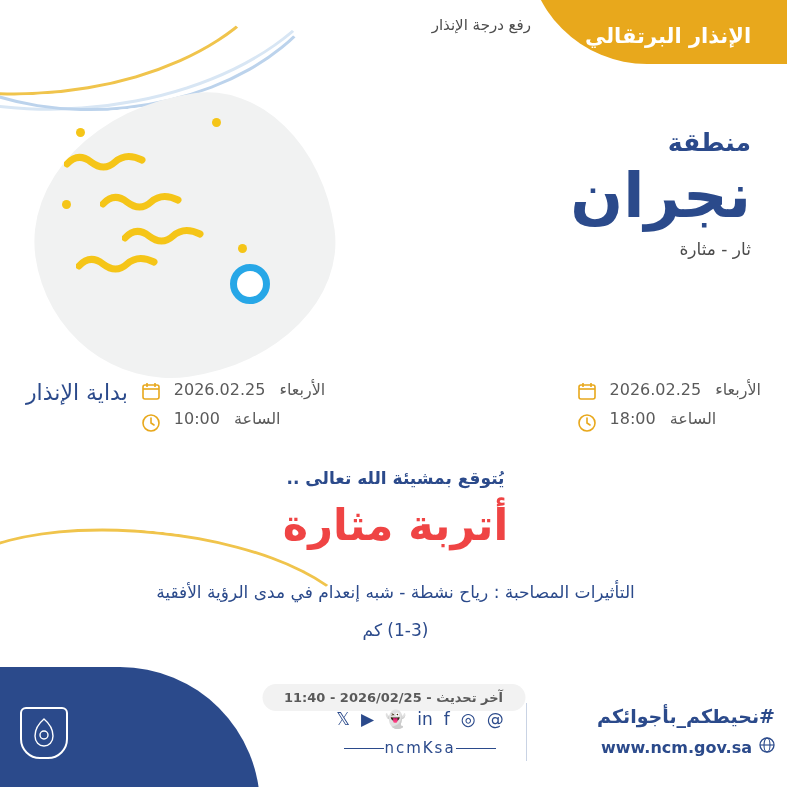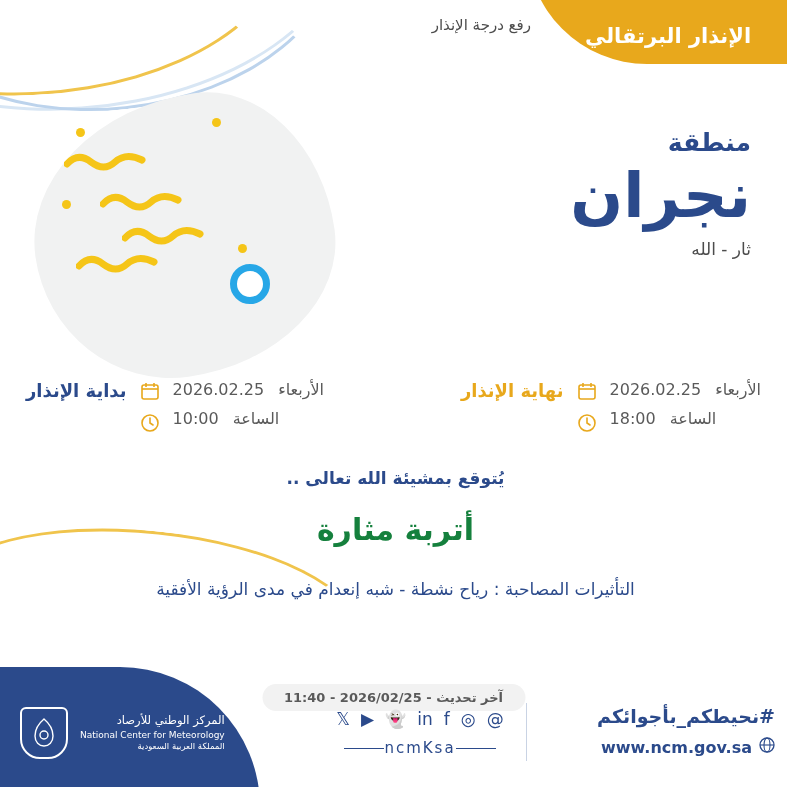--- a/index.html
+++ b/index.html
@@ -140,22 +140,22 @@
     justify-content: space-between;
     padding: 0 26px;
   }
   .time-col {
     display: flex;
     flex-direction: row;
     align-items: flex-start;
     gap: 12px;
   }
   .time-title {
-    font-size: 18px;
-    font-weight: bold;
+    font-size: 22px;
+    font-weight: normal;
     color: #2b4a8b;
     white-space: nowrap;
     padding-top: 2px;
   }
   .time-title.orange { color: #e8a81c; }
   .time-icons {
     display: flex;
     flex-direction: column;
     gap: 10px;
     align-items: center;
@@ -181,24 +181,24 @@
     position: absolute;
     top: 468px; left: 4px; right: 0;
     text-align: center;
   }
   .msg-small {
     font-size: 17px;
     color: #2b4a8b;
     font-weight: bold;
   }
   .msg-big {
-    font-size: 30px;
-    font-weight: bold;
-    color: #15803d;
-    margin-top: 24px;
+    font-size: 43px;
+    font-weight: bold;
+    color: #ef4444;
+    margin-top: 12px;
     letter-spacing: 1px;
   }
   .msg-effects {
     font-size: 17px;
     color: #2b4a8b;
     margin-top: 26px;
     line-height: 1.9;
   }
 
   
@@ -350,21 +350,21 @@
           <path d="M3 12 Q14 0 27 10 T51 10 T78 8" stroke="#f5c518" stroke-width="7" fill="none" stroke-linecap="round"></path>
         </svg>
     </div>
 
     <div class="ring" style="left:196px; top:168px;"></div>
   </div>
 
   <div class="region-block">
     <div class="region-label">منطقة</div>
     <div class="region-name">نجران</div>
-    <div class="region-sub">ثار - الله</div>
+    <div class="region-sub">ثار - مثارة</div>
   </div>
 
   <div class="times">
 
     <div class="time-col">
       <div class="time-vals">
         <div class="row">
           <span>الأربعاء</span>
           <span>2026.02.25</span>
         </div>
@@ -382,21 +382,20 @@
               <line x1="14" y1="2" x2="14" y2="6" stroke="#e8a81c" stroke-width="1.6"></line>
             </svg>
         </span>
         <span class="ic">
           <svg width="20" height="20" viewBox="0 0 20 20">
               <circle cx="10" cy="10" r="8" fill="none" stroke="#e8a81c" stroke-width="1.6"></circle>
               <path d="M10 5 v5 l3 2" fill="none" stroke="#e8a81c" stroke-width="1.6" stroke-linecap="round"></path>
             </svg>
         </span>
       </div>
-      <div class="time-title orange">نهاية الإنذار</div>
     </div>
 
     <div class="time-col">
       <div class="time-vals">
         <div class="row">
           <span>الأربعاء</span>
           <span>2026.02.25</span>
         </div>
         <div class="row">
           <span>الساعة</span>
@@ -421,38 +420,34 @@
       </div>
       <div class="time-title">بداية الإنذار</div>
     </div>
 
   </div>
 
   <div class="msg">
     <div class="msg-small">يُتوقع بمشيئة الله تعالى ..</div>
     <div class="msg-big">أتربة مثارة</div>
     <div class="msg-effects">التأثيرات المصاحبة : رياح نشطة - شبه إنعدام في مدى الرؤية الأفقية</div>
+    <div class="msg-effects" style="margin-top:6px">(1-3) كم</div>
   </div>
 
   <div class="update-pill">آخر تحديث - 2026/02/25 - 11:40</div>
 
   <div class="footer-yellow"></div>
   <div class="footer-blue-shape"></div>
 
   <div class="ncm-logo">
     <div class="ncm-emblem">
       <svg width="30" height="34" viewBox="0 0 30 34">
         <path d="M15 3 C9 8 6 14 6 20 c0 6 4 10 9 10 s9-4 9-10 c0-6-3-12-9-17z" fill="none" stroke="#ffffff" stroke-width="1.4"></path>
         <circle cx="15" cy="19" r="4" fill="none" stroke="#ffffff" stroke-width="1.4"></circle>
       </svg>
-    </div>
-    <div class="ncm-text">
-      <div class="ncm-ar">المركز الوطني للأرصاد</div>
-      <div class="ncm-en">National Center for Meteorology</div>
-      <div class="ncm-ar2">المملكة العربية السعودية</div>
     </div>
   </div>
 
   <div class="social">
     <div class="social-icons">
       <span>𝕏</span>
       <span>▶</span>
       <span>👻</span>
       <span>in</span>
       <span>f</span>

